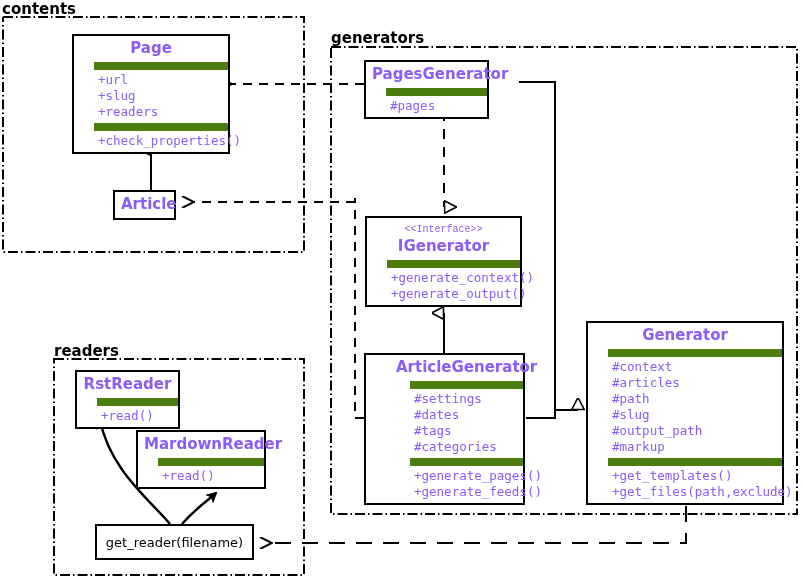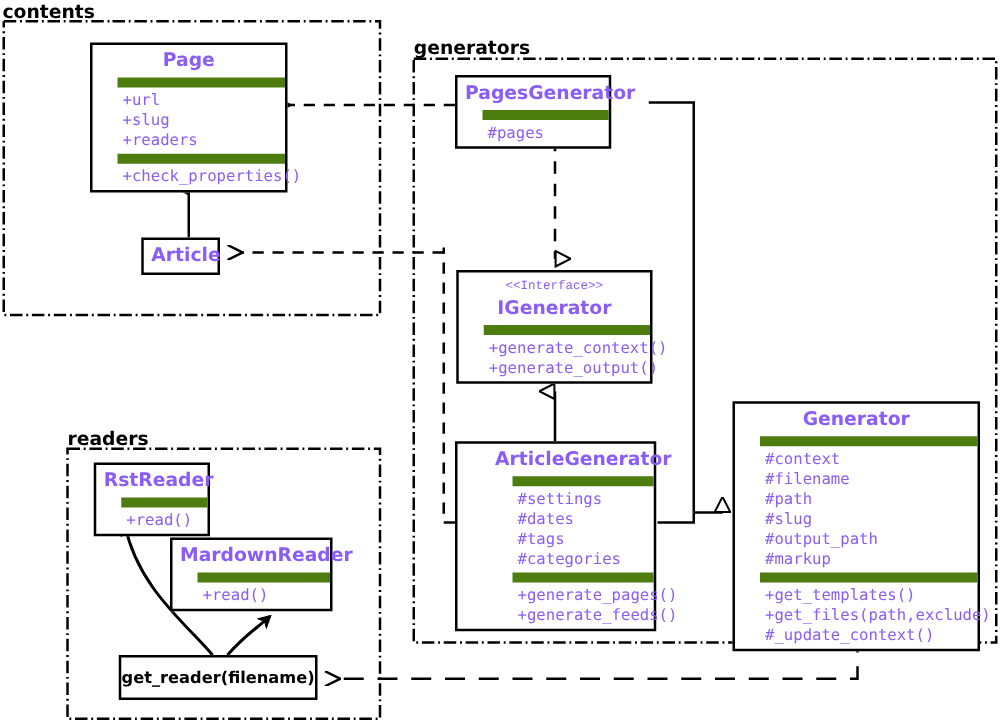--- a/index.html
+++ b/index.html
@@ -75,21 +75,20 @@
     box-sizing: border-box;
     border: 2px solid #000;
     background: #fff;
     font-family: "DejaVu Sans", sans-serif;
     font-size: 13px;
     color: #000;
     display: flex;
     align-items: center;
     justify-content: center;
     white-space: nowrap;
-    font-weight: bold;
   }
 </style>
 </head>
 <body>
 
 <div id="canvas">
 
   <svg id="wires" viewBox="0 0 803 579" xmlns="http://www.w3.org/2000/svg">
     <defs>
       <marker id="hollowTriUp" markerWidth="14" markerHeight="13" refX="7" refY="12.5" orient="auto-start-reverse" markerUnits="userSpaceOnUse">
@@ -221,34 +220,33 @@
     <div class="cmp sep">
       <div class="row">+generate_pages()</div>
       <div class="row">+generate_feeds()</div>
     </div>
   </div>
 
   <div class="uml" style="left:586px; top:321px; width:198px;">
     <div class="hdr">Generator</div>
     <div class="cmp sep">
       <div class="row">#context</div>
-      <div class="row">#filename</div>
+      <div class="row">#articles</div>
       <div class="row">#path</div>
       <div class="row">#slug</div>
       <div class="row">#output_path</div>
       <div class="row">#markup</div>
     </div>
     <div class="cmp sep">
       <div class="row">+get_templates()</div>
       <div class="row">+get_files(path,exclude)</div>
-      <div class="row">#_update_context()</div>
-    </div>
-  </div>
-
-  <div class="uml" style="left:75px; top:370px; width:93px;">
+    </div>
+  </div>
+
+  <div class="uml" style="left:75px; top:370px; width:105px;">
     <div class="hdr">RstReader</div>
     <div class="cmp sep">
       <div class="row">+read()</div>
     </div>
   </div>
 
   <div class="uml" style="left:136px; top:430px; width:130px;">
     <div class="hdr">MardownReader</div>
     <div class="cmp sep">
       <div class="row">+read()</div>

